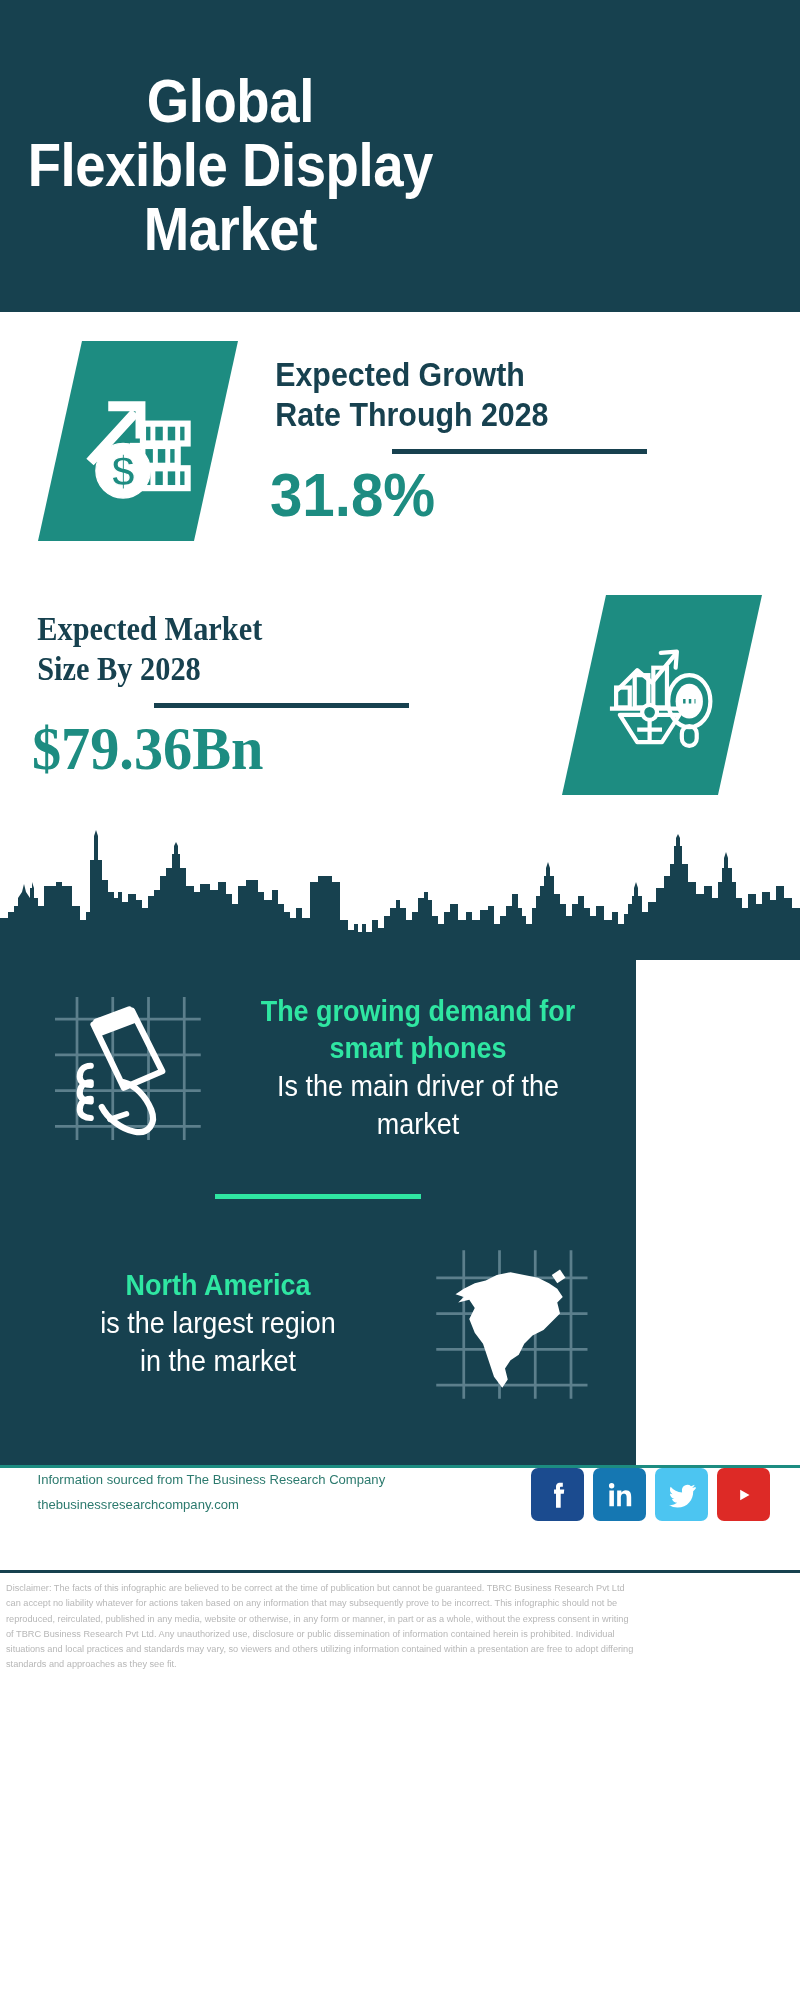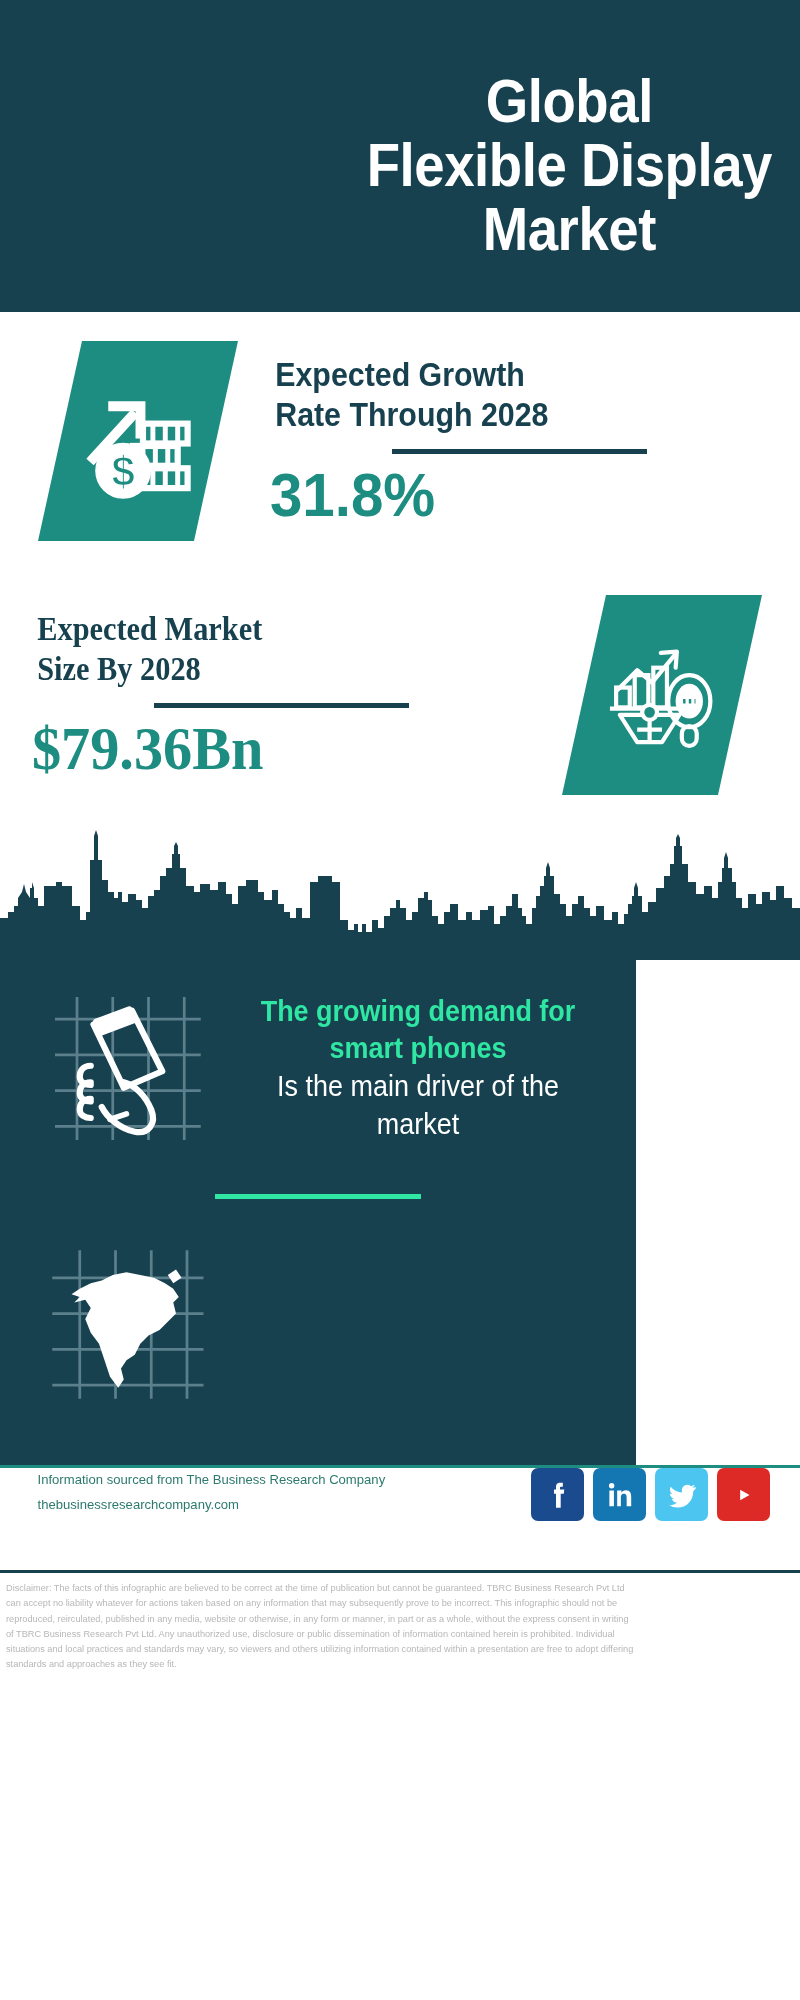--- a/index.html
+++ b/index.html
@@ -11,21 +11,21 @@
     overflow:hidden;
   }
   .page { width:800px; height:2000px; position:relative; }
 
   
   .header {
     background:#17414f;
     height:312px;
     display:flex;
     flex-direction:column;
-    align-items:flex-end;
+    align-items:flex-start;
     justify-content:center;
     padding-top:18px;
   }
   .header h1 {
     color:#ffffff;
     font-size:62px;
     line-height:1.03;
     font-weight:bold;
     text-align:center;
     letter-spacing:-0.5px;
@@ -235,20 +235,25 @@
         <span class="hl">The growing demand for</span>
         <span class="hl">smart phones</span>
         <span class="nm">Is the main driver of the</span>
         <span class="nm">market</span>
       </div>
     </div>
 
     <div class="greenrule"></div>
 
     <div class="row row-region">
+      <div class="rtext">
+        <span class="hl">North America</span>
+        <span class="nm">is the largest region</span>
+        <span class="nm">in the market</span>
+      </div>
       <div class="ic">
         <svg viewBox="0 0 120 120" fill="none">
           <g stroke="#5c7f8c" stroke-width="2">
             <line x1="26" y1="6" x2="26" y2="114"></line>
             <line x1="52" y1="6" x2="52" y2="114"></line>
             <line x1="78" y1="6" x2="78" y2="114"></line>
             <line x1="104" y1="6" x2="104" y2="114"></line>
             <line x1="6" y1="26" x2="116" y2="26"></line>
             <line x1="6" y1="52" x2="116" y2="52"></line>
             <line x1="6" y1="78" x2="116" y2="78"></line>

